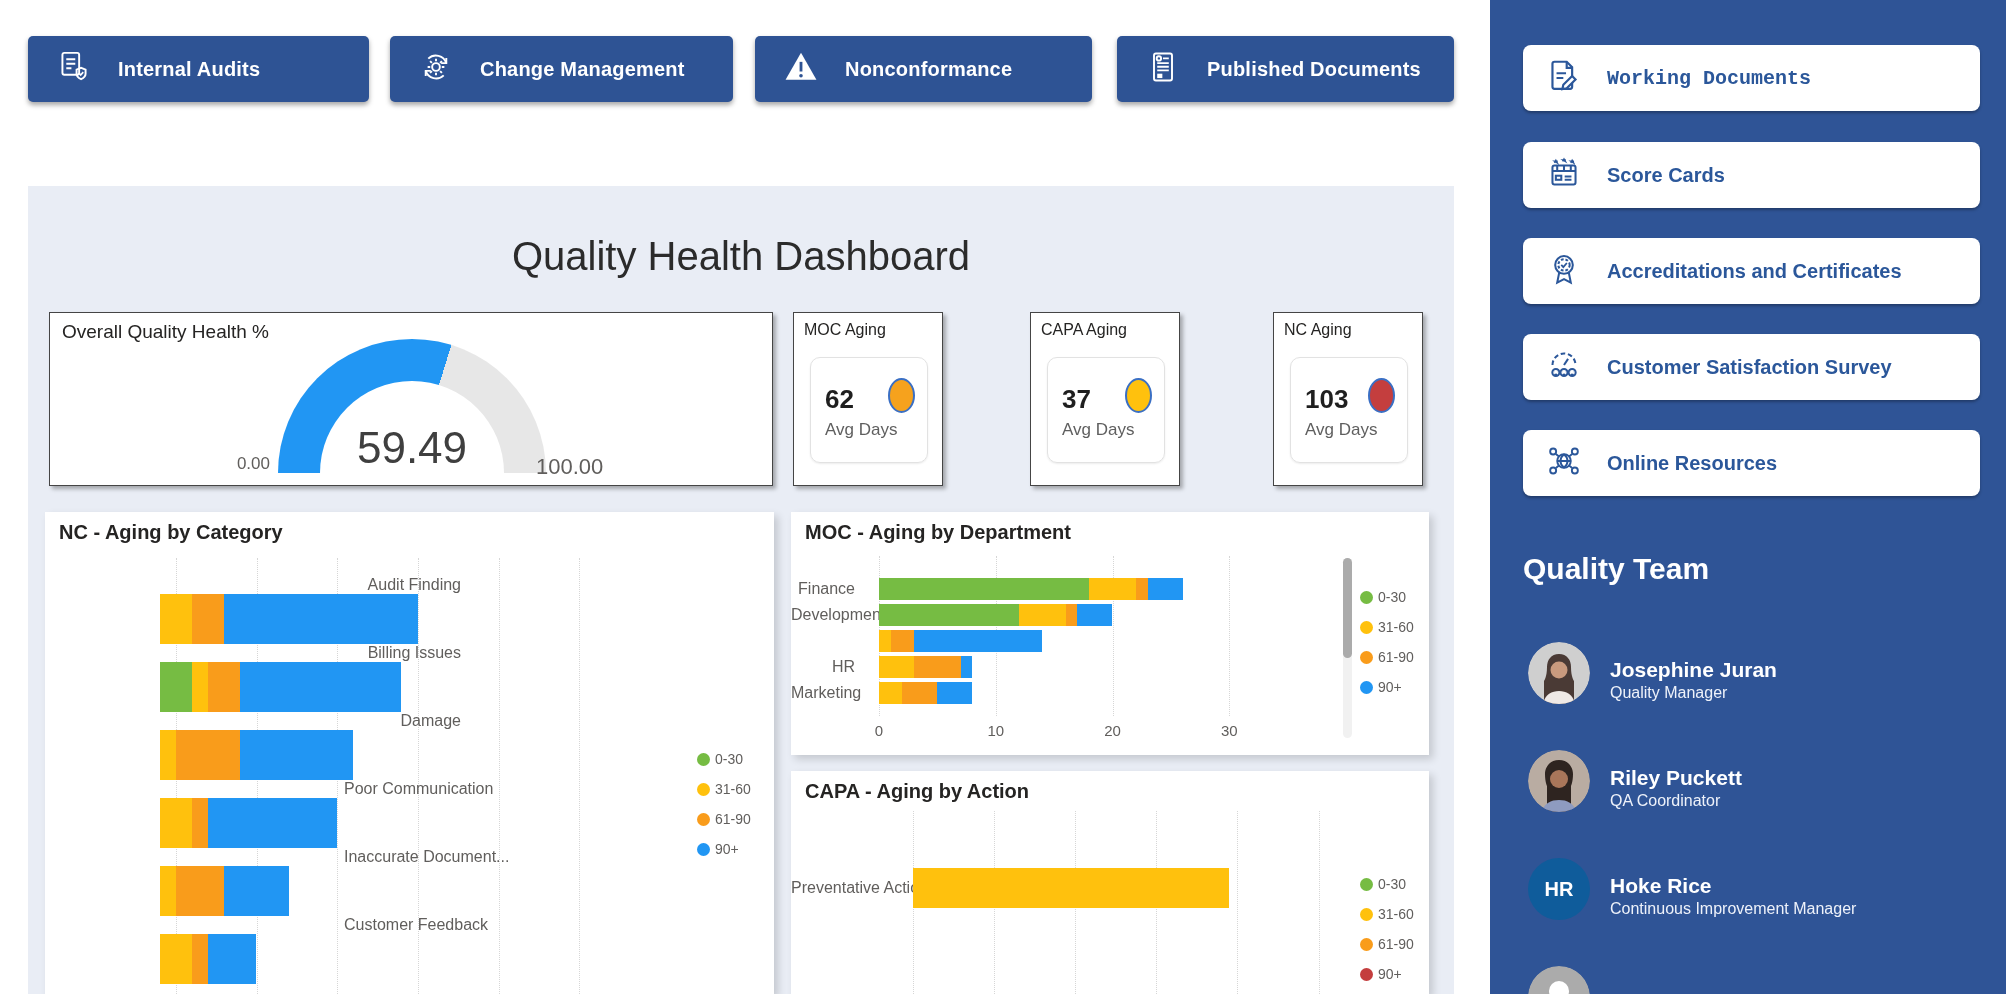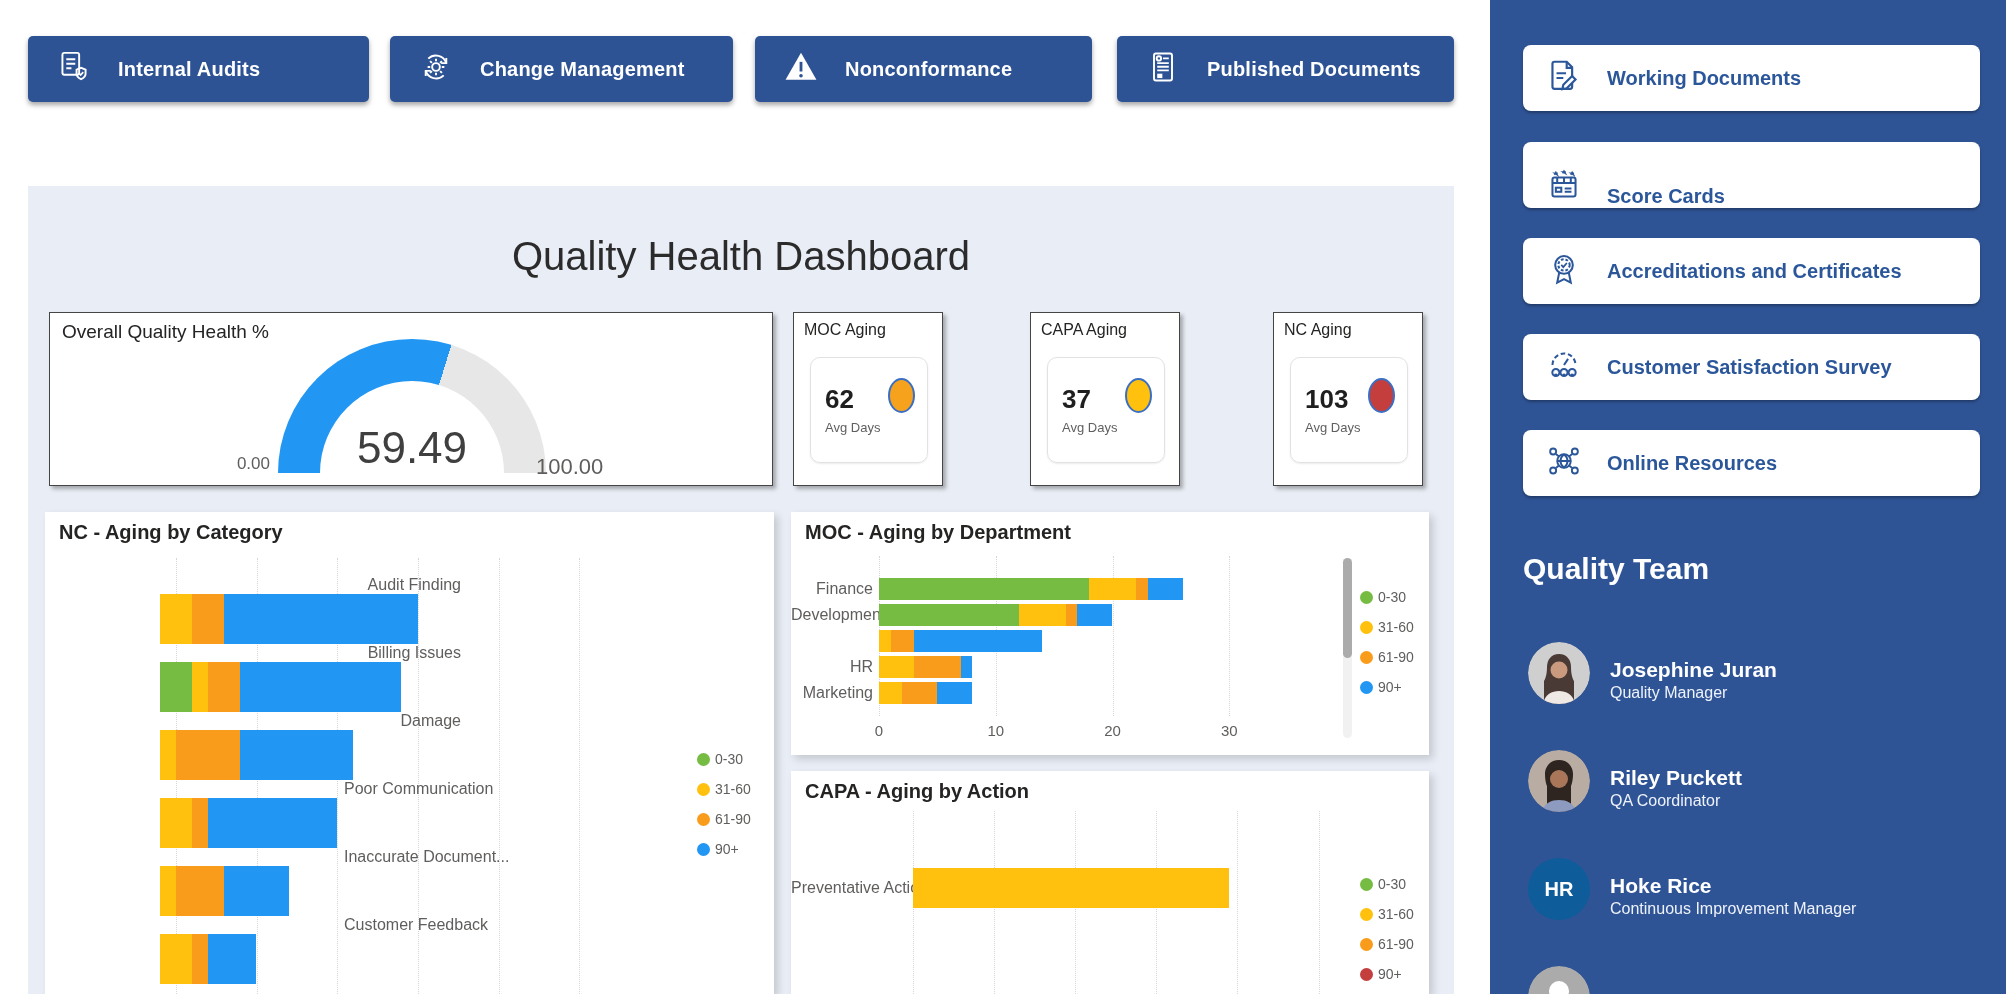--- a/index.html
+++ b/index.html
@@ -35,21 +35,21 @@
   .gauge-min { position:absolute; left:158px; top:141px; width:62px; text-align:right;
                font-size:17px; color:#605E5C; }
   .gauge-max { position:absolute; left:486px; top:141px; font-size:22px; color:#605E5C; }
 
   
   .kpi-card { width:150px; height:174px; top:126px; }
   .kpi-title { position:absolute; left:10px; top:8px; font-size:16px; color:#252423; }
   .kpi-inner { position:absolute; left:16px; top:44px; width:118px; height:106px;
                border:1px solid #e2e2e2; border-radius:10px; box-shadow:0 1px 2px rgba(0,0,0,.08); }
   .kpi-value { position:absolute; left:14px; top:26px; font-size:26px; font-weight:700; color:#1f1f1f; }
-  .kpi-unit  { position:absolute; left:14px; top:62px; font-size:13px; color:#5f5f5f; }
+  .kpi-unit  { position:absolute; left:14px; top:62px; font-size:17px; color:#5f5f5f; }
   .kpi-oval  { position:absolute; right:12px; top:20px; width:27px; height:35px;
                border-radius:50%; border:2px solid #3a6fc4; }
 
   
   .chart-title { position:absolute; left:14px; top:9px; font-size:20px; font-weight:600; color:#252423; }
   .rows { position:absolute; }
   .bar-row { display:flex; align-items:center; }
   .bar-label { color:#605E5C; text-align:right; font-size:16px; white-space:nowrap; }
   .bar-track { display:flex; align-items:center; }
   .bar-seg { height:100%; }
@@ -65,21 +65,21 @@
   .nc-card .rows { left:0; top:64px; right:0; }
   .nc-card .bar-row { height:68px;flex-direction:column; }
   .nc-card .bar-label { width:131px; padding-right:14px; }
   .nc-card .bar-track { width:500px; height:52px; }
   .nc-card .gridlines { left:131px; width:500px; top:46px; bottom:0; }
   .nc-card .legend { left:652px; top:232px; }
 
   .moc-card  { left:763px; top:326px; width:638px; height:243px; }
   .moc-card .rows { left:0; top:64px; right:0; }
   .moc-card .bar-row { height:26px; }
-  .moc-card .bar-label { width:88px; padding-right:6px; }
+  .moc-card .bar-label { width:88px; padding-right:24px; }
   .moc-card .bar-track { width:467px; height:22px; }
   .moc-card .gridlines { left:88px; width:467px; top:44px; height:160px; }
   .moc-card .legend { left:569px; top:70px; }
   .moc-card .xticks { left:88px; width:467px; top:210px; }
   .scrollbar-track { position:absolute; left:552px; top:46px; width:9px; height:180px;
                      background:#F1F1F1; border-radius:5px; }
   .scrollbar-thumb { position:absolute; left:0; top:0; width:9px; height:100px;
                      background:#ABABAB; border-radius:5px; }
 
   .capa-card { left:763px; top:585px; width:638px; height:223px; }
@@ -387,31 +387,31 @@
         </li>
         <li>
           <span class="dot" style="background: rgb(196, 62, 62);"></span>
           <span>90+</span>
         </li>
       </ul>
   </div>
 </div>
 
 <div class="sidebar">
-  <div class="side-card" style="top:45px;">
+  <div class="side-card" style="top:45px;font-family:Liberation Mono, monospace;">
     <span>
       <svg viewBox="0 0 28 28" fill="none" stroke="#2B579A" stroke-width="1.6">
         <path d="M7 3.5h9l4 4V22a1.5 1.5 0 0 1-1.5 1.5H7A1.5 1.5 0 0 1 5.5 22V5A1.5 1.5 0 0 1 7 3.5z"></path>
         <path d="M16 3.5V8h4.5M8.5 12h7M8.5 15.5h5"></path>
         <path d="M13.5 20.5l6.5-6.5 2.5 2.5-6.5 6.5-3.2.7z" fill="#fff"></path>
       </svg>
     </span>
     <span class="lbl">Working Documents</span>
   </div>
-  <div class="side-card" style="top:142px;align-items:flex-end;">
+  <div class="side-card" style="top:142px;">
     <span>
       <svg viewBox="0 0 28 28" fill="none" stroke="#2B579A" stroke-width="1.5">
         <path d="M7 6.5l1-1.8 1 1.8-1.8-1.1h2.2M13 5.5l1-1.8 1 1.8-1.8-1.1h2.2M19 6.5l1-1.8 1 1.8-1.8-1.1h2.2" stroke-width="1.1"></path>
         <rect x="5.5" y="8.5" width="17" height="14" rx="1.5"></rect>
         <path d="M5.5 12.5h17M9 8.5v4M14 8.5v4M19 8.5v4"></path>
         <rect x="8" y="16" width="4" height="3"></rect>
         <path d="M14.5 16.5h5M14.5 19h5"></path>
       </svg>
     </span>
     <span class="lbl">Score Cards</span>

